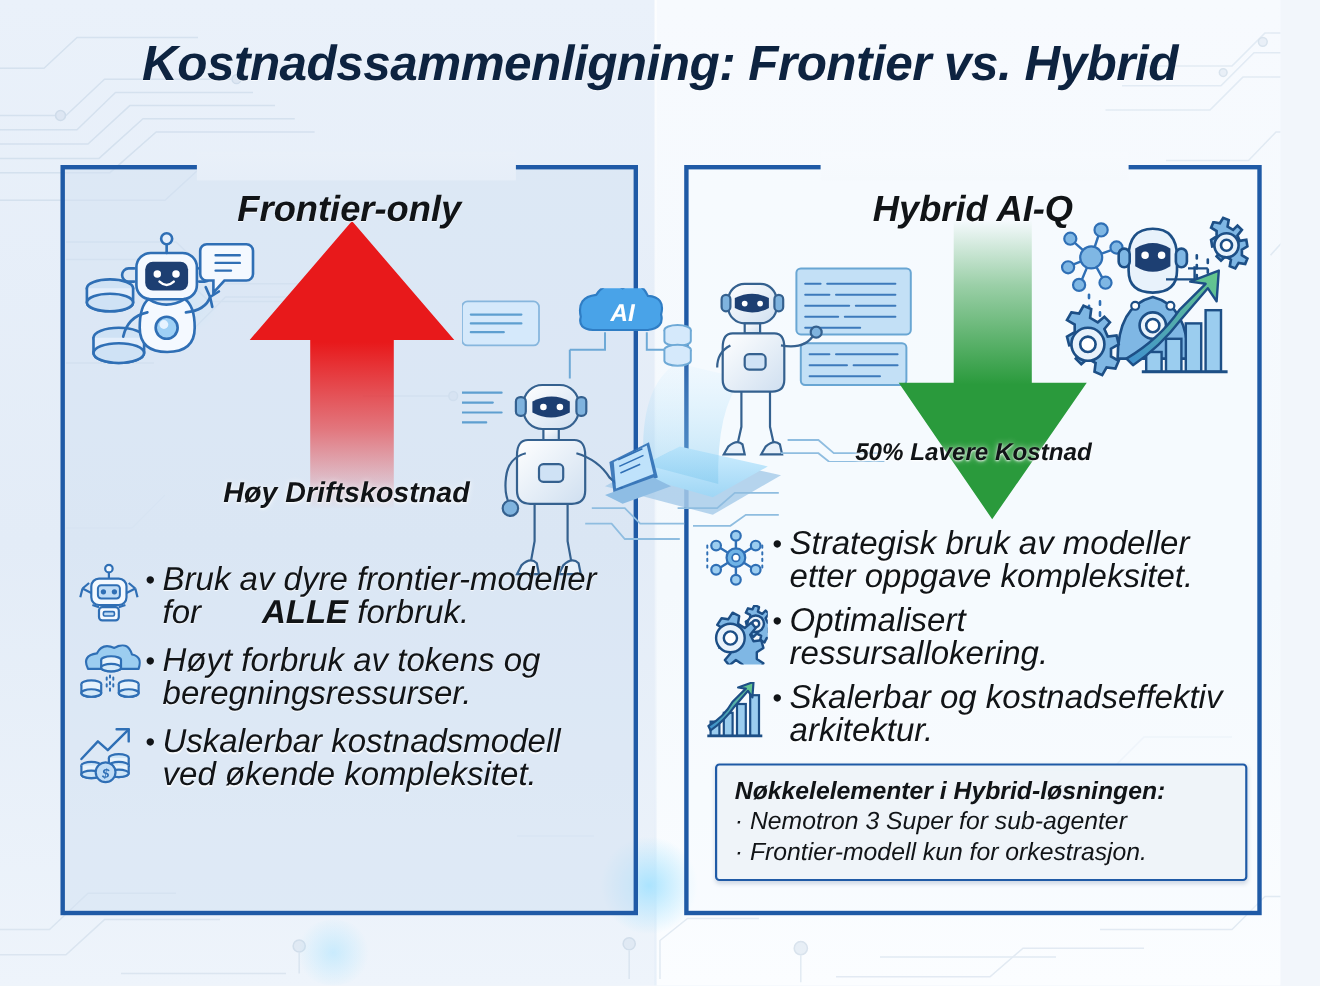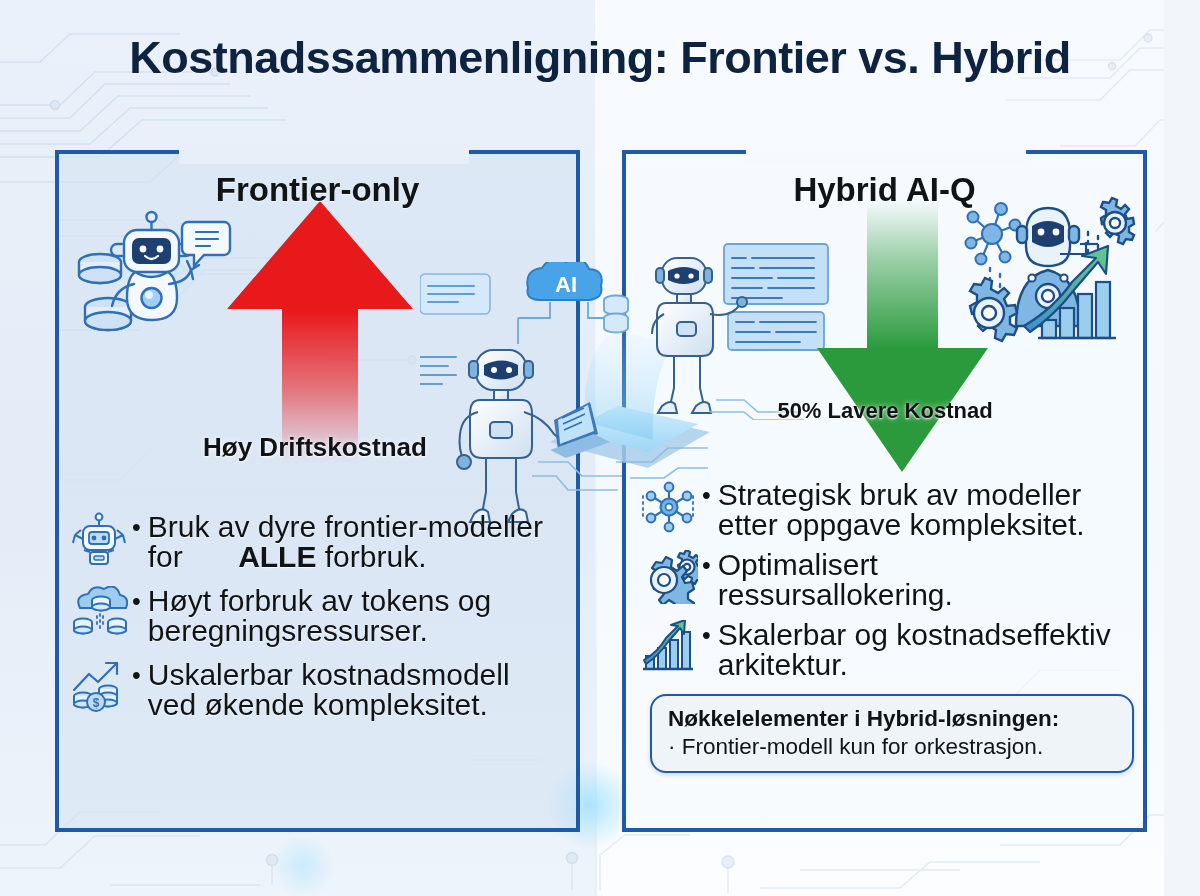--- a/index.html
+++ b/index.html
@@ -1,21 +1,21 @@
 <!DOCTYPE html>
 <html><head>
 <meta charset="utf-8">
 <style>
   html,body{margin:0;padding:0;}
   body{
     width:1200px;height:896px;overflow:hidden;
     font-family:"Liberation Sans","DejaVu Sans",sans-serif;
     background:#f2f6fb;
   }
-  #stage{position:relative;width:1164px;height:896px;overflow:hidden;}
+  #stage{position:relative;width:1164px;height:896px;overflow:hidden;font-style:italic;}
 
   
   .bg-base{position:absolute;inset:0;background:linear-gradient(90deg,#e6eef8 0%,#e9f0f9 48%,#f6f9fd 52%,#fbfdff 100%);}
   .bg-left-wash{position:absolute;left:0;top:0;width:596px;height:896px;background:linear-gradient(180deg,#eaf1fa 0%,#e3ecf7 55%,#eef4fb 100%);}
   .bg-right-wash{position:absolute;left:596px;top:0;width:604px;height:896px;background:linear-gradient(180deg,#f7fafe 0%,#f4f9fd 60%,#fbfdff 100%);}
   .split-line{position:absolute;left:595px;top:0;width:2px;height:896px;background:linear-gradient(180deg,rgba(255,255,255,.85),rgba(221,233,246,.55));}
 
   
   .circuit{position:absolute;inset:0;opacity:.55;}
   .glow{position:absolute;border-radius:50%;background:radial-gradient(circle,rgba(160,225,255,.85) 0%,rgba(160,225,255,0) 70%);}
@@ -70,21 +70,21 @@
     font-size:30px;line-height:30px;color:#111417;
     text-shadow:0 1px 1px rgba(255,255,255,.85);
     max-width:400px;
   }
   .bullets.right .b-text{max-width:400px;}
   .b-text b{font-weight:bold;margin-left:47px;}
 
   
   .keybox{
     position:absolute;left:650px;top:694px;width:484px;box-sizing:border-box;
-    border:2px solid #1f5aa6;border-radius:16px;
+    border:2px solid #1f5aa6;border-radius:4px;
     background:rgba(238,243,249,.92);
     padding:9px 16px 10px 16px;z-index:8;
     box-shadow:0 2px 4px rgba(25,60,110,.18);
   }
   .keybox-title{font-size:22.5px;font-weight:bold;color:#111417;line-height:28px;}
   .keybox-item{font-size:22.5px;color:#111417;line-height:28px;white-space:nowrap;}
 
   
   .illus{position:absolute;z-index:3;}
   .illus.mascot{left:62px;top:192px;width:175px;height:150px;}
@@ -543,16 +543,17 @@
         </g>
         <path d="M4 40 q14 -8 22 -22 l12 -12 -7 -1 14 -5 -1 14 -4 -6 -12 14 q-10 14 -22 22z" fill="url(#arrG2)" stroke="#1d4f86" stroke-width="2" stroke-linejoin="round"></path>
       </svg>
       <span class="b-dot">•</span>
       <span class="b-text">Skalerbar og kostnadseffektiv arkitektur.</span>
     </div>
   </div>
 
   <div class="keybox">
     <div class="keybox-title">Nøkkelelementer i Hybrid-løsningen:</div>
+    <div class="keybox-item">· Nemotron 3 Super for sub-agenter</div>
     <div class="keybox-item">· Frontier-modell kun for orkestrasjon.</div>
   </div>
 
 </div>
 
 </body></html>

